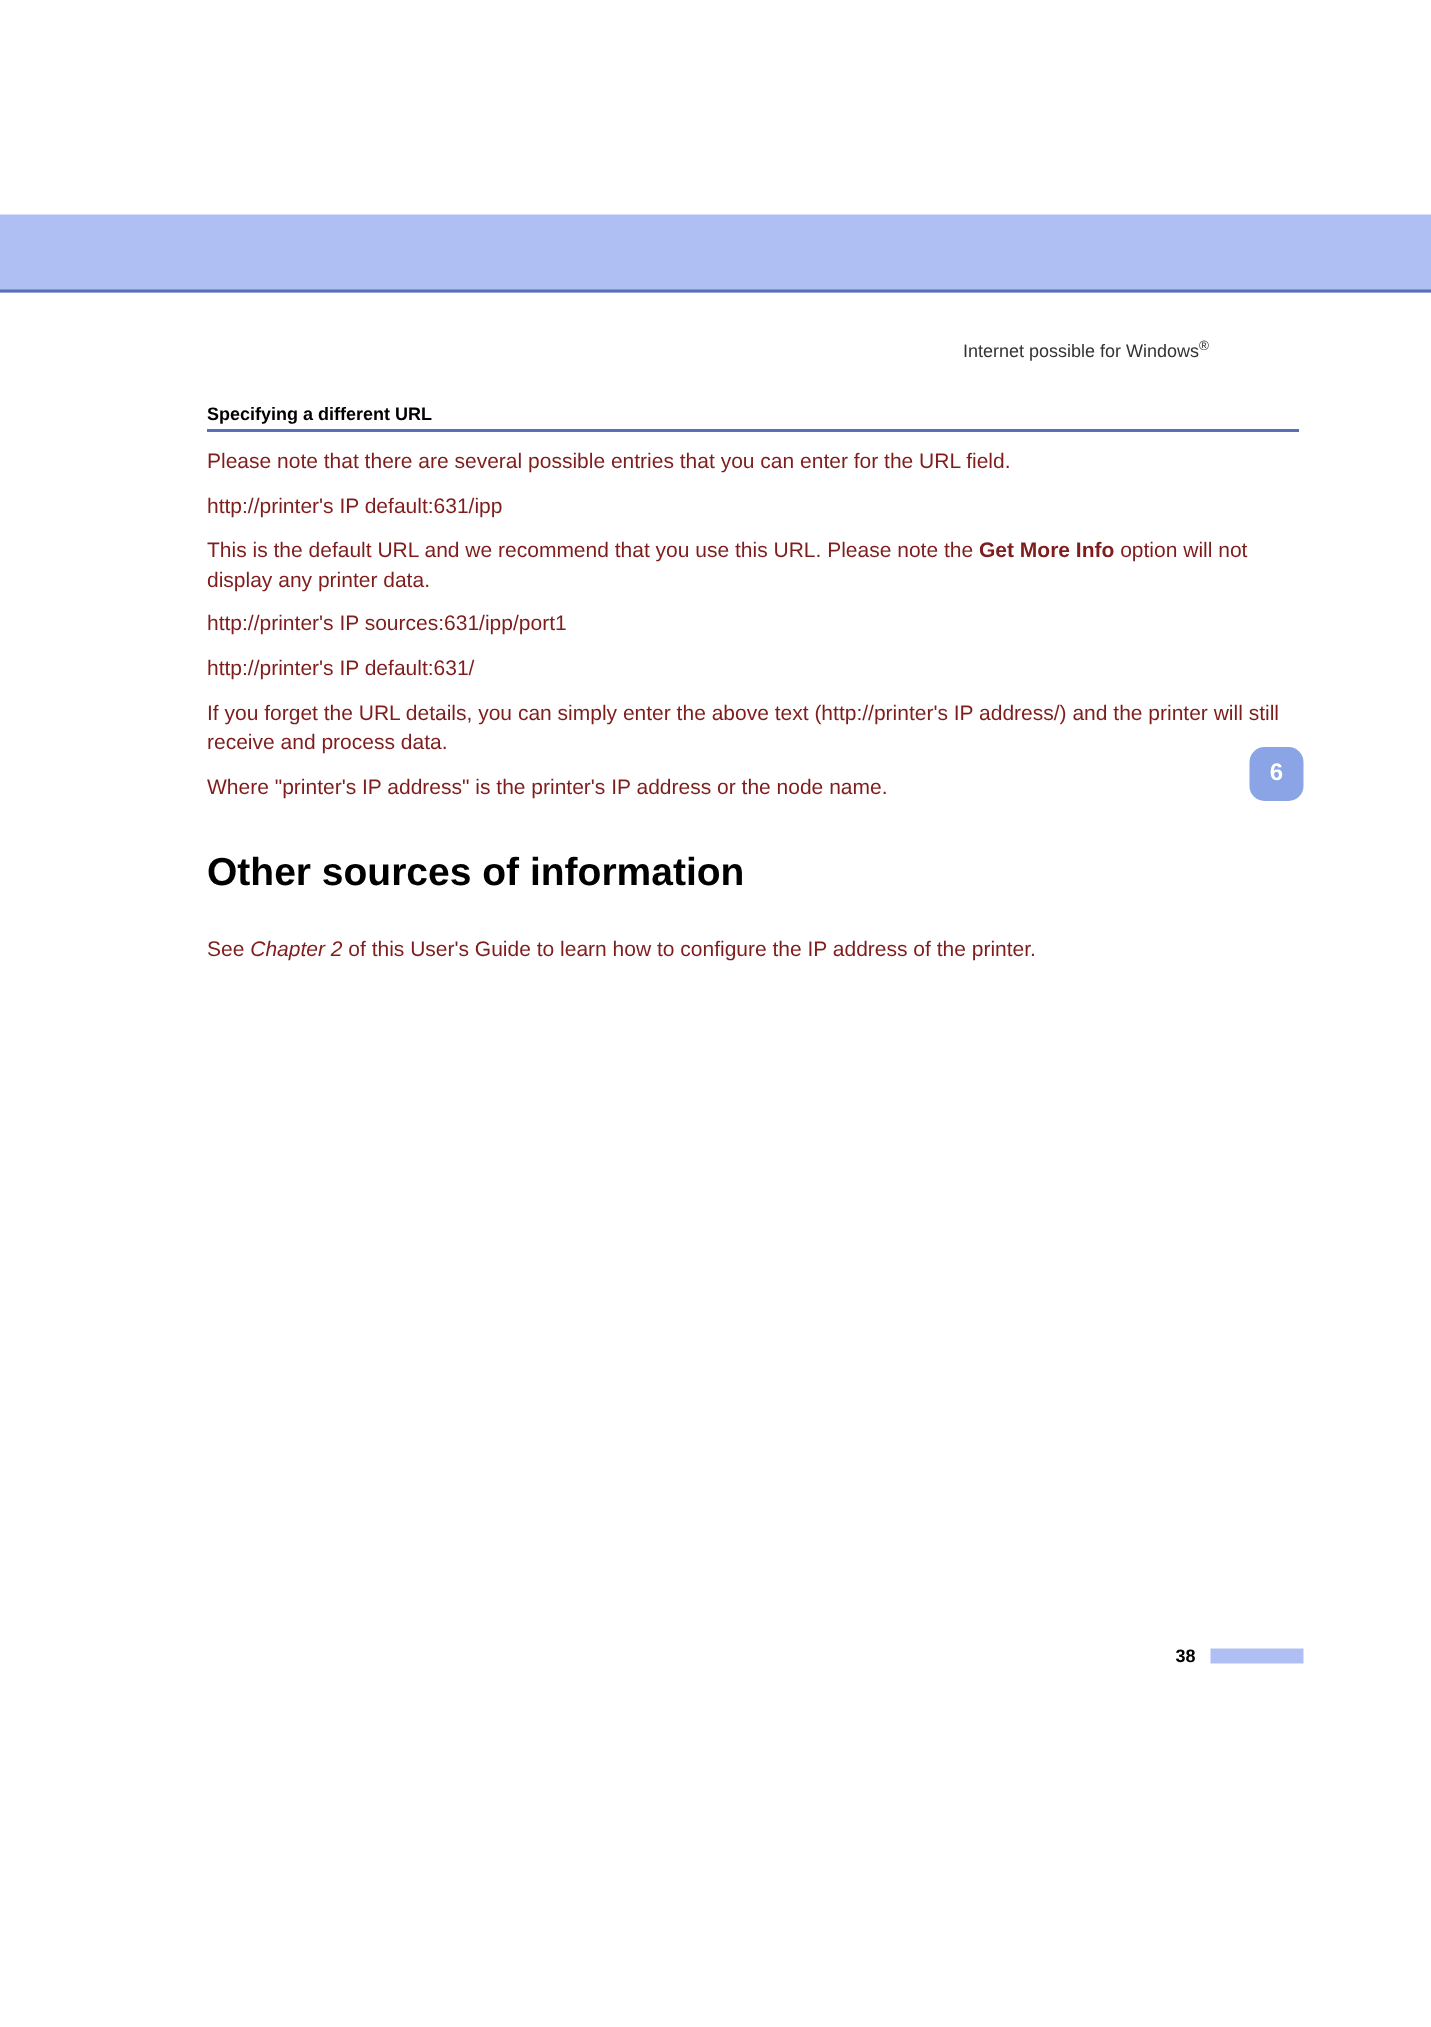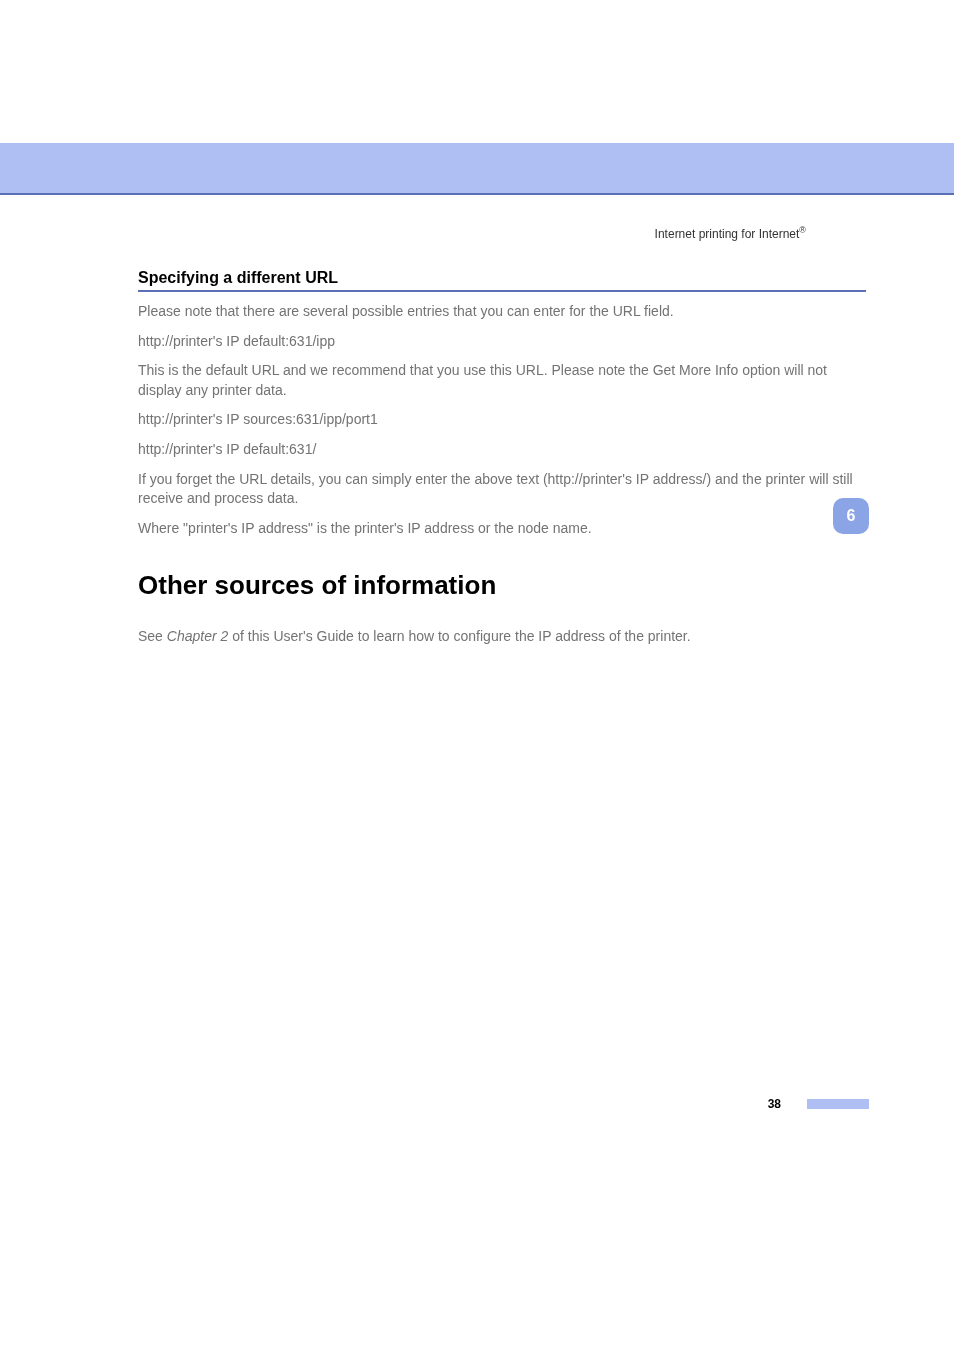--- a/index.html
+++ b/index.html
@@ -28,35 +28,35 @@
       text-align: right;
       font-size: 12px;
       color: #333;
       margin-bottom: 28px;
       padding-right: 60px;
     }
     .breadcrumb sup {
       font-size: 9px;
     }
     .subsection {
-      font-size: 16px;
+      font-size: 12px;
       font-weight: bold;
       color: #000;
       margin-bottom: 5px;
       padding-bottom: 3px;
       border-bottom: 2px solid #5a6fb5;
     }
     .body-text {
       font-size: 14px;
-      color: #737373;
+      color: #7f1d1d;
       line-height: 1.4;
       margin-top: 10px;
     }
     .body-text .bold {
-      font-weight: normal;
+      font-weight: bold;
     }
     .body-text sup {
       font-size: 10px;
     }
     .body-text .italic {
       font-style: italic;
     }
     .section-heading {
       font-size: 26px;
       font-weight: bold;
@@ -78,41 +78,41 @@
       color: #fff;
       font-size: 16px;
       font-weight: bold;
     }
     .footer {
       position: absolute;
       bottom: 240px;
       right: 85px;
       display: flex;
       align-items: center;
-      gap: 26px;
+      gap: 10px;
     }
     .page-num {
       font-size: 12px;
       font-weight: bold;
       color: #000;
     }
     .footer-bar {
       width: 62px;
       height: 10px;
       background: #afbff3;
     }
   </style>
 </head>
 <body>
 
 <div class="header-band"></div>
 
 <div class="content">
   <div class="breadcrumb">
-    <span>Internet printing for Internet</span><sup>®</sup>
+    <span>Internet possible for Windows</span><sup>®</sup>
   </div>
 
   <h2 class="subsection">Specifying a different URL</h2>
 
   <p class="body-text">Please note that there are several possible entries that you can enter for the URL field.</p>
   <p class="body-text">http://printer's IP default:631/ipp</p>
   <p class="body-text">
     <span>This is the default URL and we recommend that you use this URL. Please note the </span><span class="bold">Get More Info</span><span> option will not display any printer data.</span>
   </p>
   <p class="body-text">http://printer's IP sources:631/ipp/port1</p>

